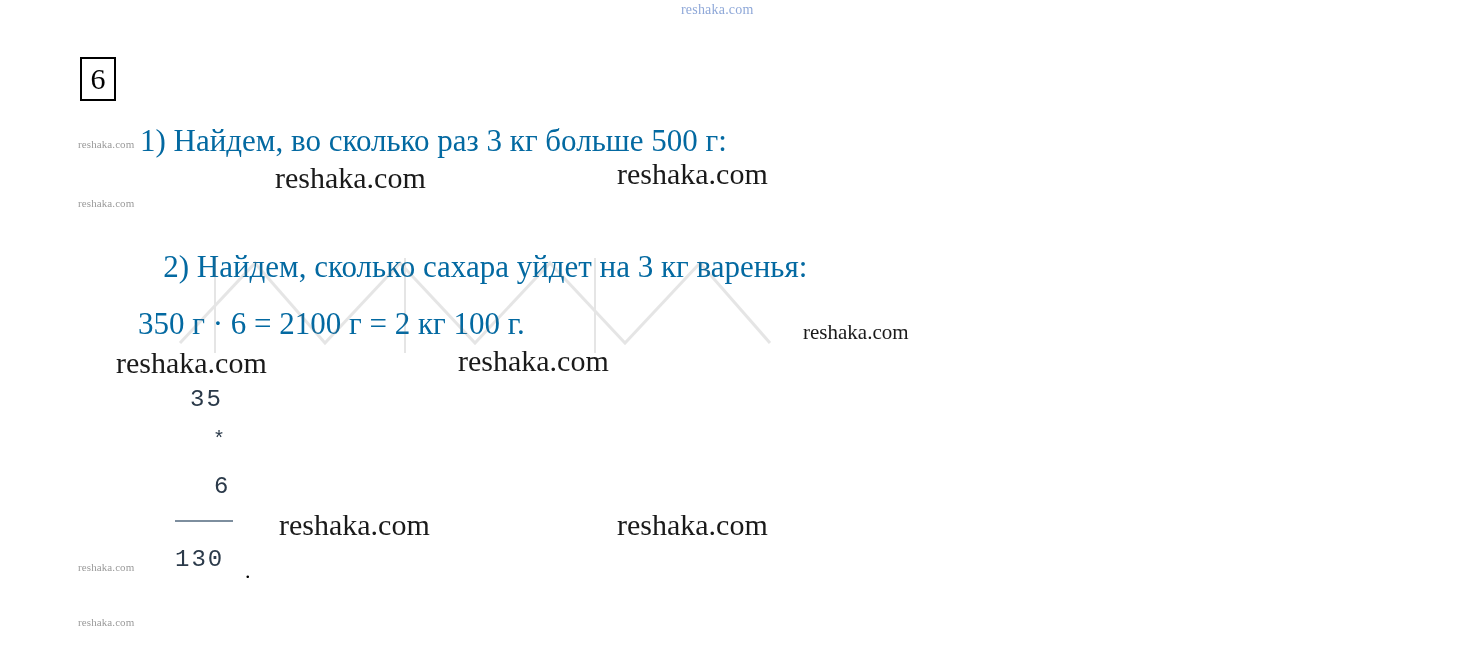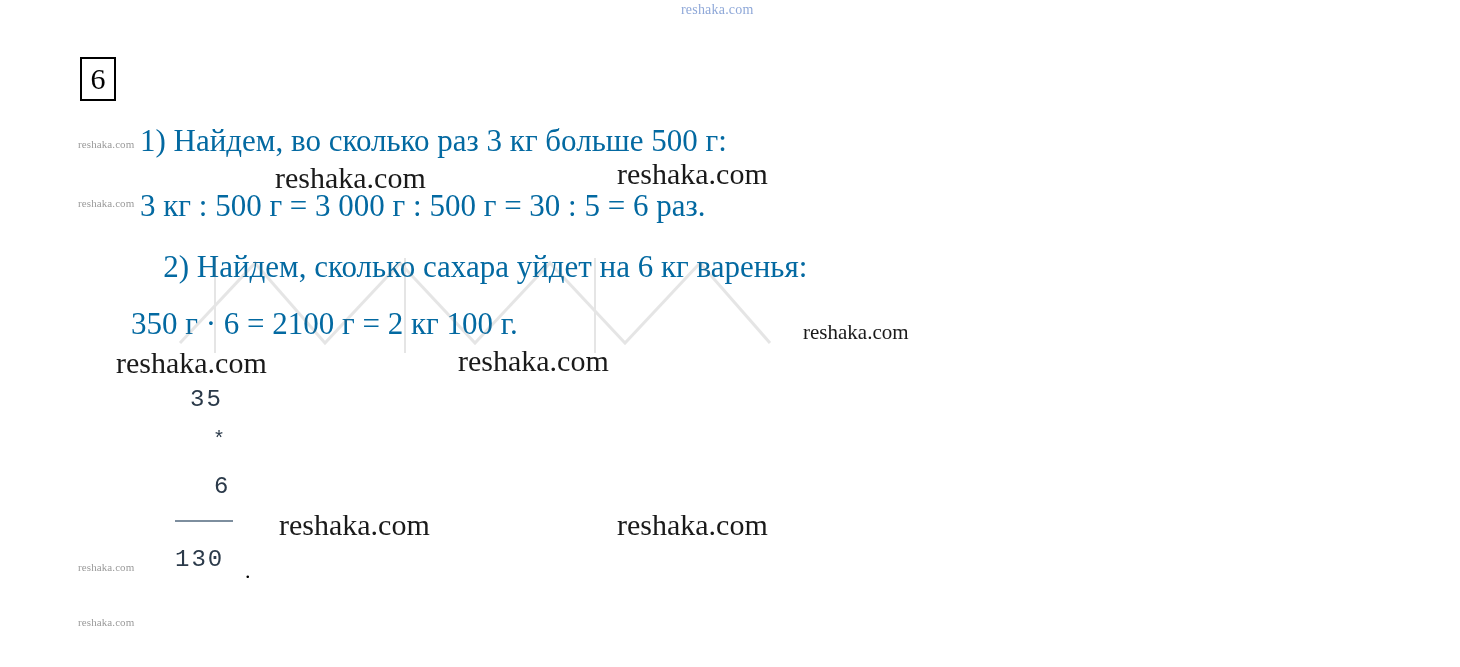--- a/index.html
+++ b/index.html
@@ -51,21 +51,21 @@
     position: absolute;
     font-family: "Liberation Serif", serif;
     font-size: 31px;
     line-height: 1.05;
     white-space: pre;
     color: #0369a1;
   }
   .l1 { left: 140px; top: 125px; }
   .l2 { left: 140px; top: 190px; }
   .l3 { left: 140px; top: 251px; }
-  .l4 { left: 131px; top: 308px; }
+  .l4 { left: 138px; top: 308px; }
   .answer { left: 140px; top: 615px; }
 
   
   .wm-small {
     position: absolute;
     font-family: "Liberation Serif", serif;
     font-size: 11px;
     color: #9a9a9a;
     letter-spacing: 0.1px;
   }
@@ -146,22 +146,21 @@
   <div class="task-num">
     <span>6</span>
   </div>
 
   <div class="wm-small wm-s1">reshaka.com</div>
   <div class="wm-small wm-s2">reshaka.com</div>
   <div class="wm-small wm-s3">reshaka.com</div>
   <div class="wm-small wm-s4">reshaka.com</div>
 
   <div class="line l1">1) Найдем, во сколько раз 3 кг больше 500 г:</div>
-  <div class="line l2">3 кг : 500 г = 3 000 г : 500 г = 30 : 5 = 6 раз.</div>
-  <div class="line l3">   2) Найдем, сколько сахара уйдет на 6 кг варенья:</div>
+  <div class="line l3">   2) Найдем, сколько сахара уйдет на 3 кг варенья:</div>
   <div class="line l4">350 г · 6 = 2100 г = 2 кг 100 г.</div>
 
   <div class="ghost">
     <svg width="600" height="110" viewBox="0 0 600 110">
       <path d="M5 95 L80 15 L150 95 L225 15 L300 95 L375 15 L450 95 L525 15 L595 95" fill="none" stroke="#666" stroke-width="3"></path>
       <path d="M40 10 L40 105 M230 10 L230 105 M420 10 L420 105" fill="none" stroke="#666" stroke-width="2"></path>
     </svg>
   </div>
 
   <div class="wm-big wm-b1">reshaka.com</div>

